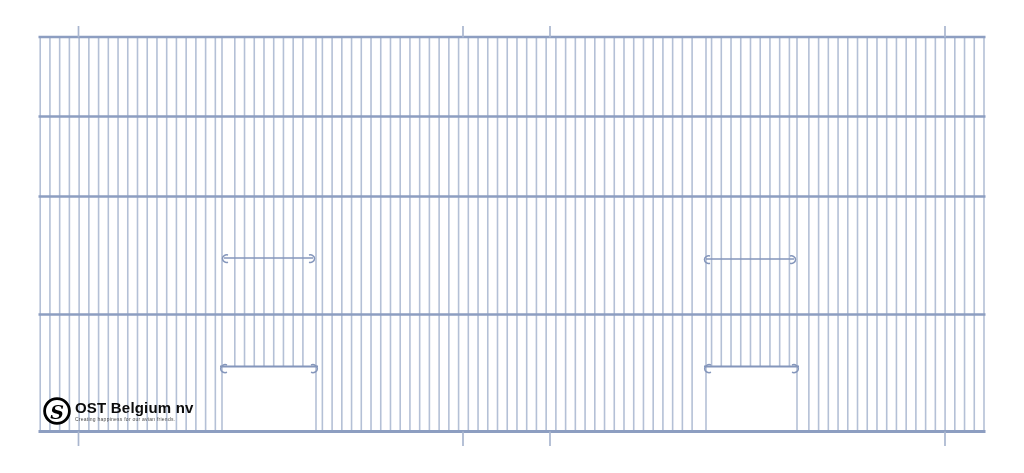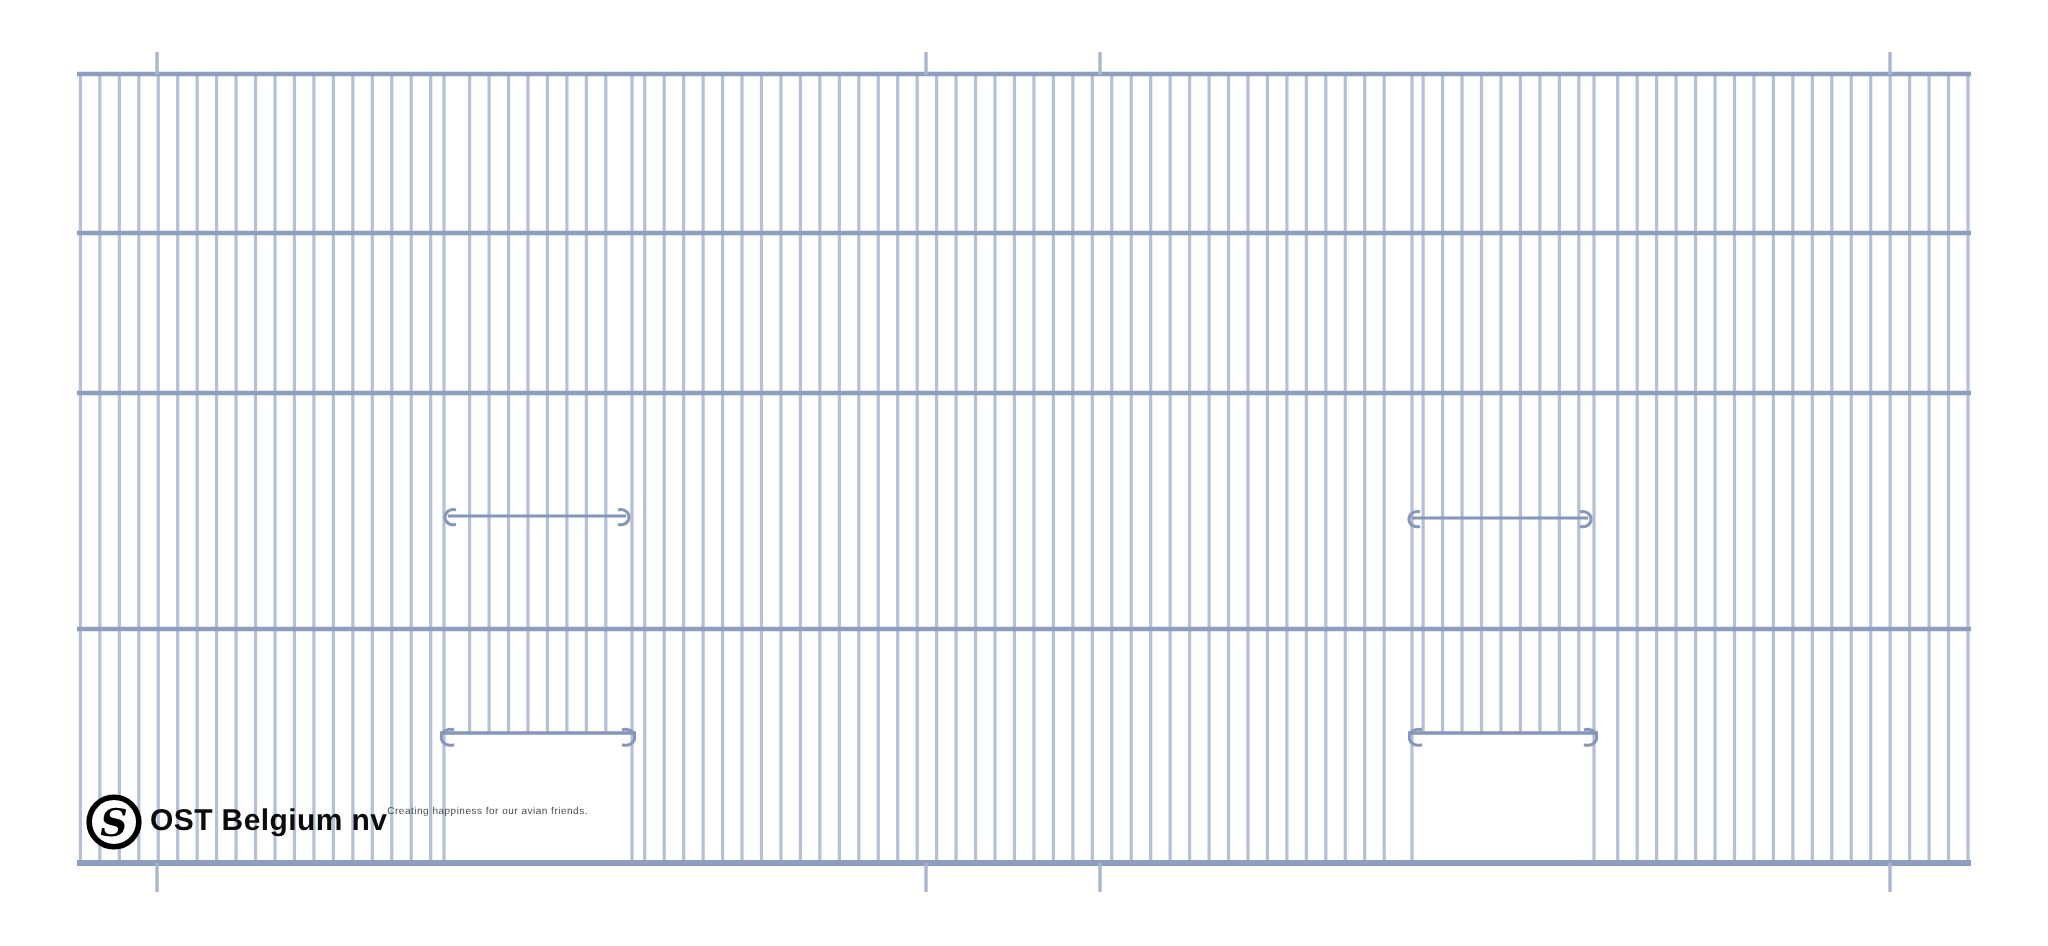--- a/index.html
+++ b/index.html
@@ -29,21 +29,21 @@
     align-items: center;
     gap: 3px;
   }
   .logo-mark {
     width: 30px;
     height: 30px;
     flex: 0 0 auto;
   }
   .logo-text-col {
     display: flex;
-    flex-direction: row;
+    flex-direction: column;
     justify-content: center;
   }
   .brand {
     font-size: 15px;
     font-weight: bold;
     color: #0c0c0c;
     letter-spacing: 0.2px;
     line-height: 16px;
     white-space: nowrap;
   }

